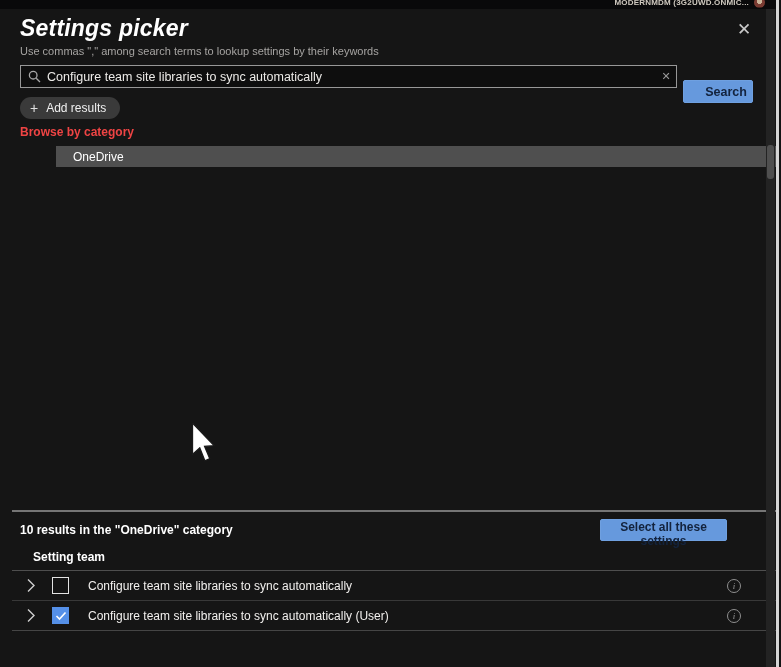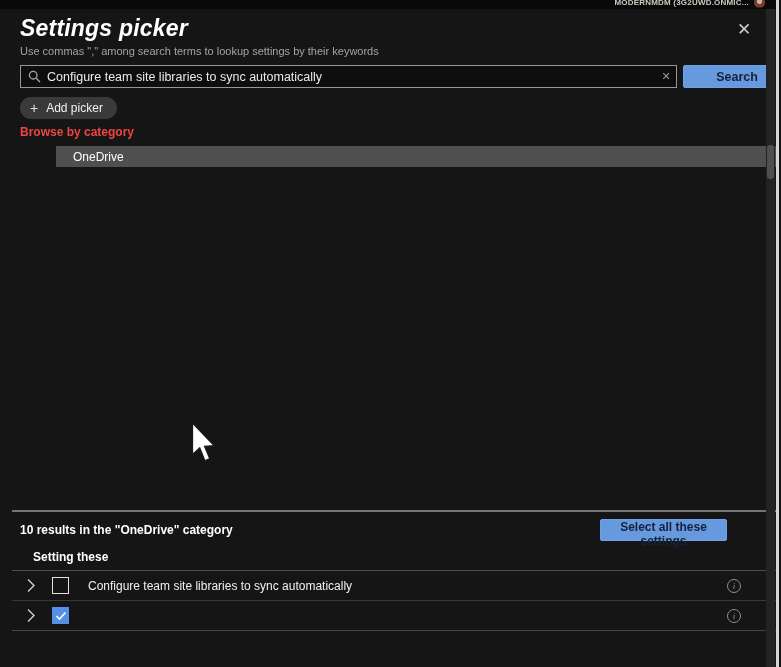--- a/index.html
+++ b/index.html
@@ -56,21 +56,21 @@
     height:100%; padding:0;
   }
   .clear-x {
     flex:0 0 auto; width:20px; color:#9a9a9a; font-size:11px; text-align:center; cursor:pointer;
   }
   .btn-primary {
     position:absolute; background:#6699dd; color:#13233d;
     font-size:12.5px; font-weight:700; font-family:"Liberation Sans", sans-serif;
     border:1px solid #6fa0e0; border-radius:2px; cursor:pointer; text-align:center;
   }
-  .btn-search { left:683px; top:65px; width:92px; height:23px;padding-left:16px; }
+  .btn-search { left:683px; top:80px; width:70px; height:23px;padding-left:16px; }
   .btn-select-all { left:600px; top:519px; width:127px; height:22px; font-size:12px; }
 
   .add-filter {
     position:absolute; left:20px; top:97px; height:22px;
     background:#3a3a3a; border-radius:11px; color:#f0f0f0;
     display:flex; align-items:center; padding:0 14px 0 10px; cursor:pointer;
     font-size:12px;
   }
   .add-filter .plus { font-size:14px; color:#e0e0e0; margin-right:8px; font-weight:400; }
 
@@ -143,38 +143,38 @@
           <line x1="8.2" y1="8.2" x2="12" y2="12" stroke="#a8a8a8" stroke-width="1.3"></line>
         </svg>
     </span>
     <input class="search-input" type="text" value="Configure team site libraries to sync automatically" style="">
     <span class="clear-x">✕</span>
   </div>
   <button class="btn-primary btn-search">Search</button>
 
   <div class="add-filter">
     <span class="plus">+</span>
-    <span>Add picker</span>
+    <span>Add results</span>
   </div>
 
   <div class="browse-label">Browse by category</div>
   <div class="category-row">
     <span>OneDrive</span>
   </div>
 
   <div class="cursor">
     <svg width="28" height="40" viewBox="0 0 21 33">
       <polygon points="1,0 1,26 7,20.6 11.2,31.2 15.3,29.4 11,19.3 19,18.8" fill="#ffffff" stroke="#1a1a1a" stroke-width="1.1"></polygon>
     </svg>
   </div>
 
   <div class="divider div-top"></div>
   <div class="results-summary">10 results in the "OneDrive" category</div>
   <button class="btn-primary btn-select-all">Select all these settings</button>
-  <div class="col-header">Setting these</div>
+  <div class="col-header">Setting team</div>
 
   <div class="divider div-rows-top"></div>
 
   <div class="setting-row row-1">
     <span class="chevron">
       <svg width="10" height="15" viewBox="0 0 10 15">
           <path d="M2 1.5 L8 7.5 L2 13.5" fill="none" stroke="#cfcfcf" stroke-width="1.4"></path>
         </svg>
     </span>
     <span class="checkbox unchecked"></span>
@@ -188,20 +188,21 @@
     <span class="chevron">
       <svg width="10" height="15" viewBox="0 0 10 15">
           <path d="M2 1.5 L8 7.5 L2 13.5" fill="none" stroke="#cfcfcf" stroke-width="1.4"></path>
         </svg>
     </span>
     <span class="checkbox checked">
       <svg width="12" height="10" viewBox="0 0 12 10">
           <path d="M1.5 5 L4.5 8 L10.5 1.5" fill="none" stroke="#ffffff" stroke-width="1.6"></path>
         </svg>
     </span>
+    <span class="row-label">Configure team site libraries to sync automatically (User)</span>
     <span class="info-icon">i</span>
   </div>
 
   <div class="divider div-rows-bot"></div>
 
   <div class="scroll-track">
     <div class="scroll-thumb"></div>
   </div>
   <div class="edge-line"></div>
   <div class="edge-dark"></div>

